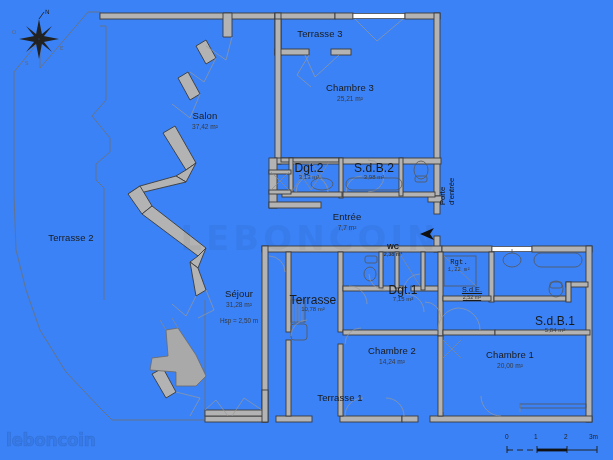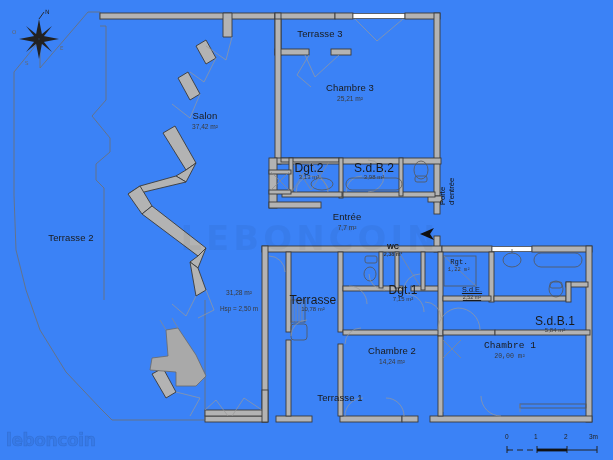--- a/index.html
+++ b/index.html
@@ -306,20 +306,21 @@
   <div class="room-label" style="left:312px;top:211px;width:70px;">
     <div class="room-name">Entrée</div>
     <div class="room-area">7,7  m²</div>
   </div>
 
   <div class="room-label terr" style="left:26px;top:232px;width:90px;">
     <div class="room-name">Terrasse 2</div>
   </div>
 
   <div class="room-label" style="left:192px;top:288px;width:94px;">
+    <div class="room-name">Séjour</div>
     <div class="room-area">31,28 m²</div>
     <div class="room-extra">Hsp = 2,50 m</div>
   </div>
 
   <div class="room-label small" style="left:286px;top:295px;width:54px;">
     <div class="room-name">Terrasse</div>
     <div class="room-area">10,78 m²</div>
   </div>
 
   <div class="room-label tiny" style="left:375px;top:242px;width:36px;font-weight:bold;">
@@ -345,21 +346,21 @@
   <div class="room-label small" style="left:525px;top:279px;width:60px;margin-top:37px;">
     <div class="room-name">S.d.B.1</div>
     <div class="room-area">5,84 m²</div>
   </div>
 
   <div class="room-label" style="left:348px;top:345px;width:88px;">
     <div class="room-name">Chambre 2</div>
     <div class="room-area">14,24 m²</div>
   </div>
 
-  <div class="room-label" style="left:466px;top:340px;width:88px;font-family:Liberation Mono, monospace;">
+  <div class="room-label" style="left:466px;top:349px;width:88px;">
     <div class="room-name">Chambre 1</div>
     <div class="room-area">20,00 m²</div>
   </div>
 
   <div class="room-label terr" style="left:300px;top:392px;width:80px;">
     <div class="room-name">Terrasse 1</div>
   </div>
 
   <div id="entrance-note">
     <span>Porte</span>

